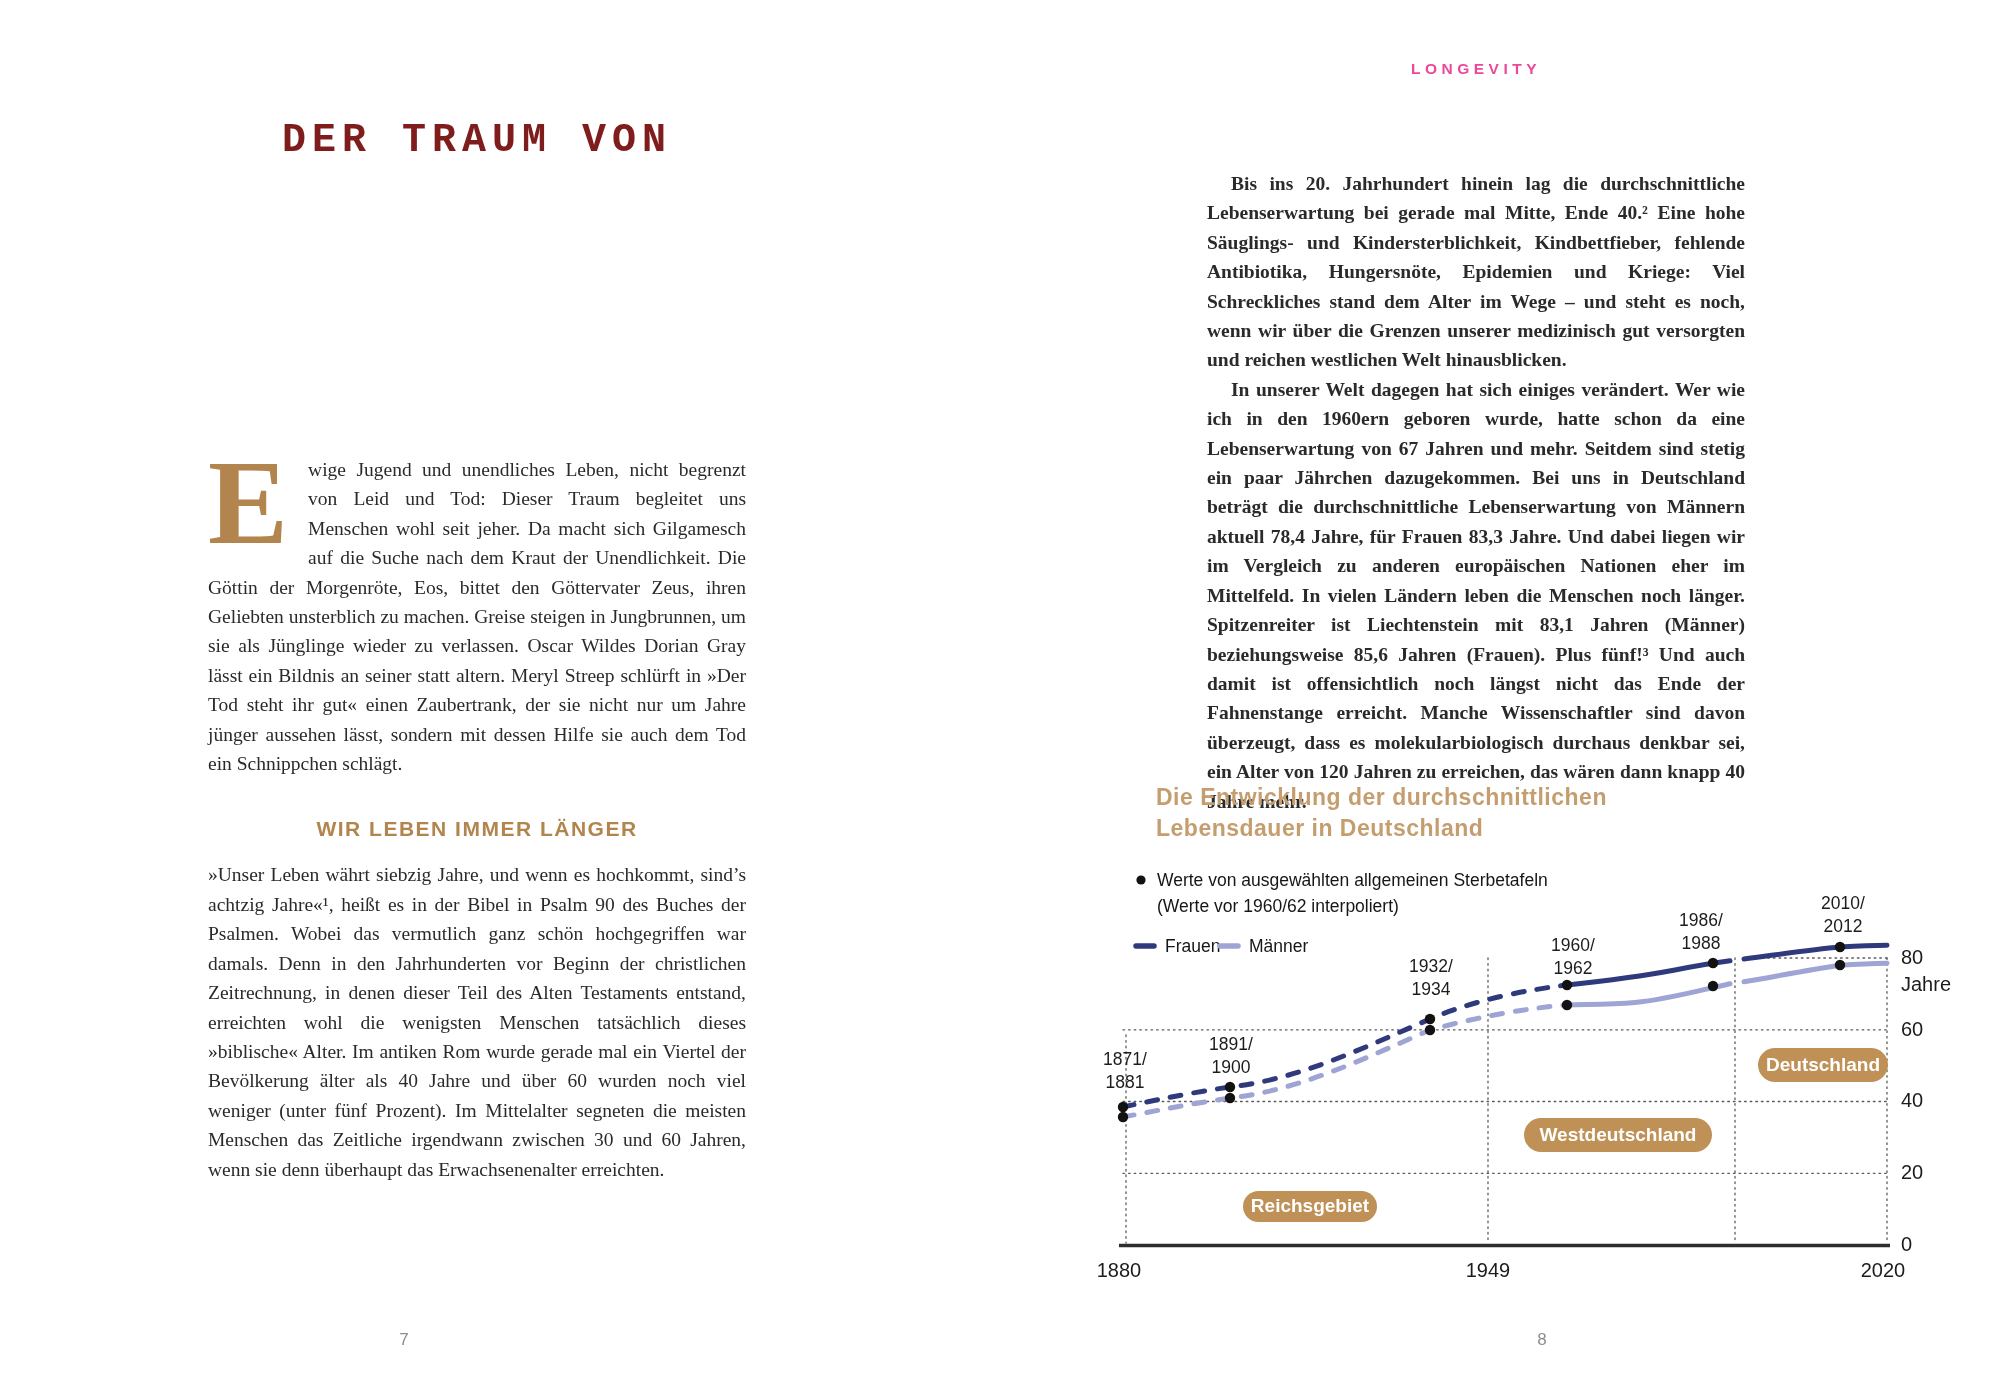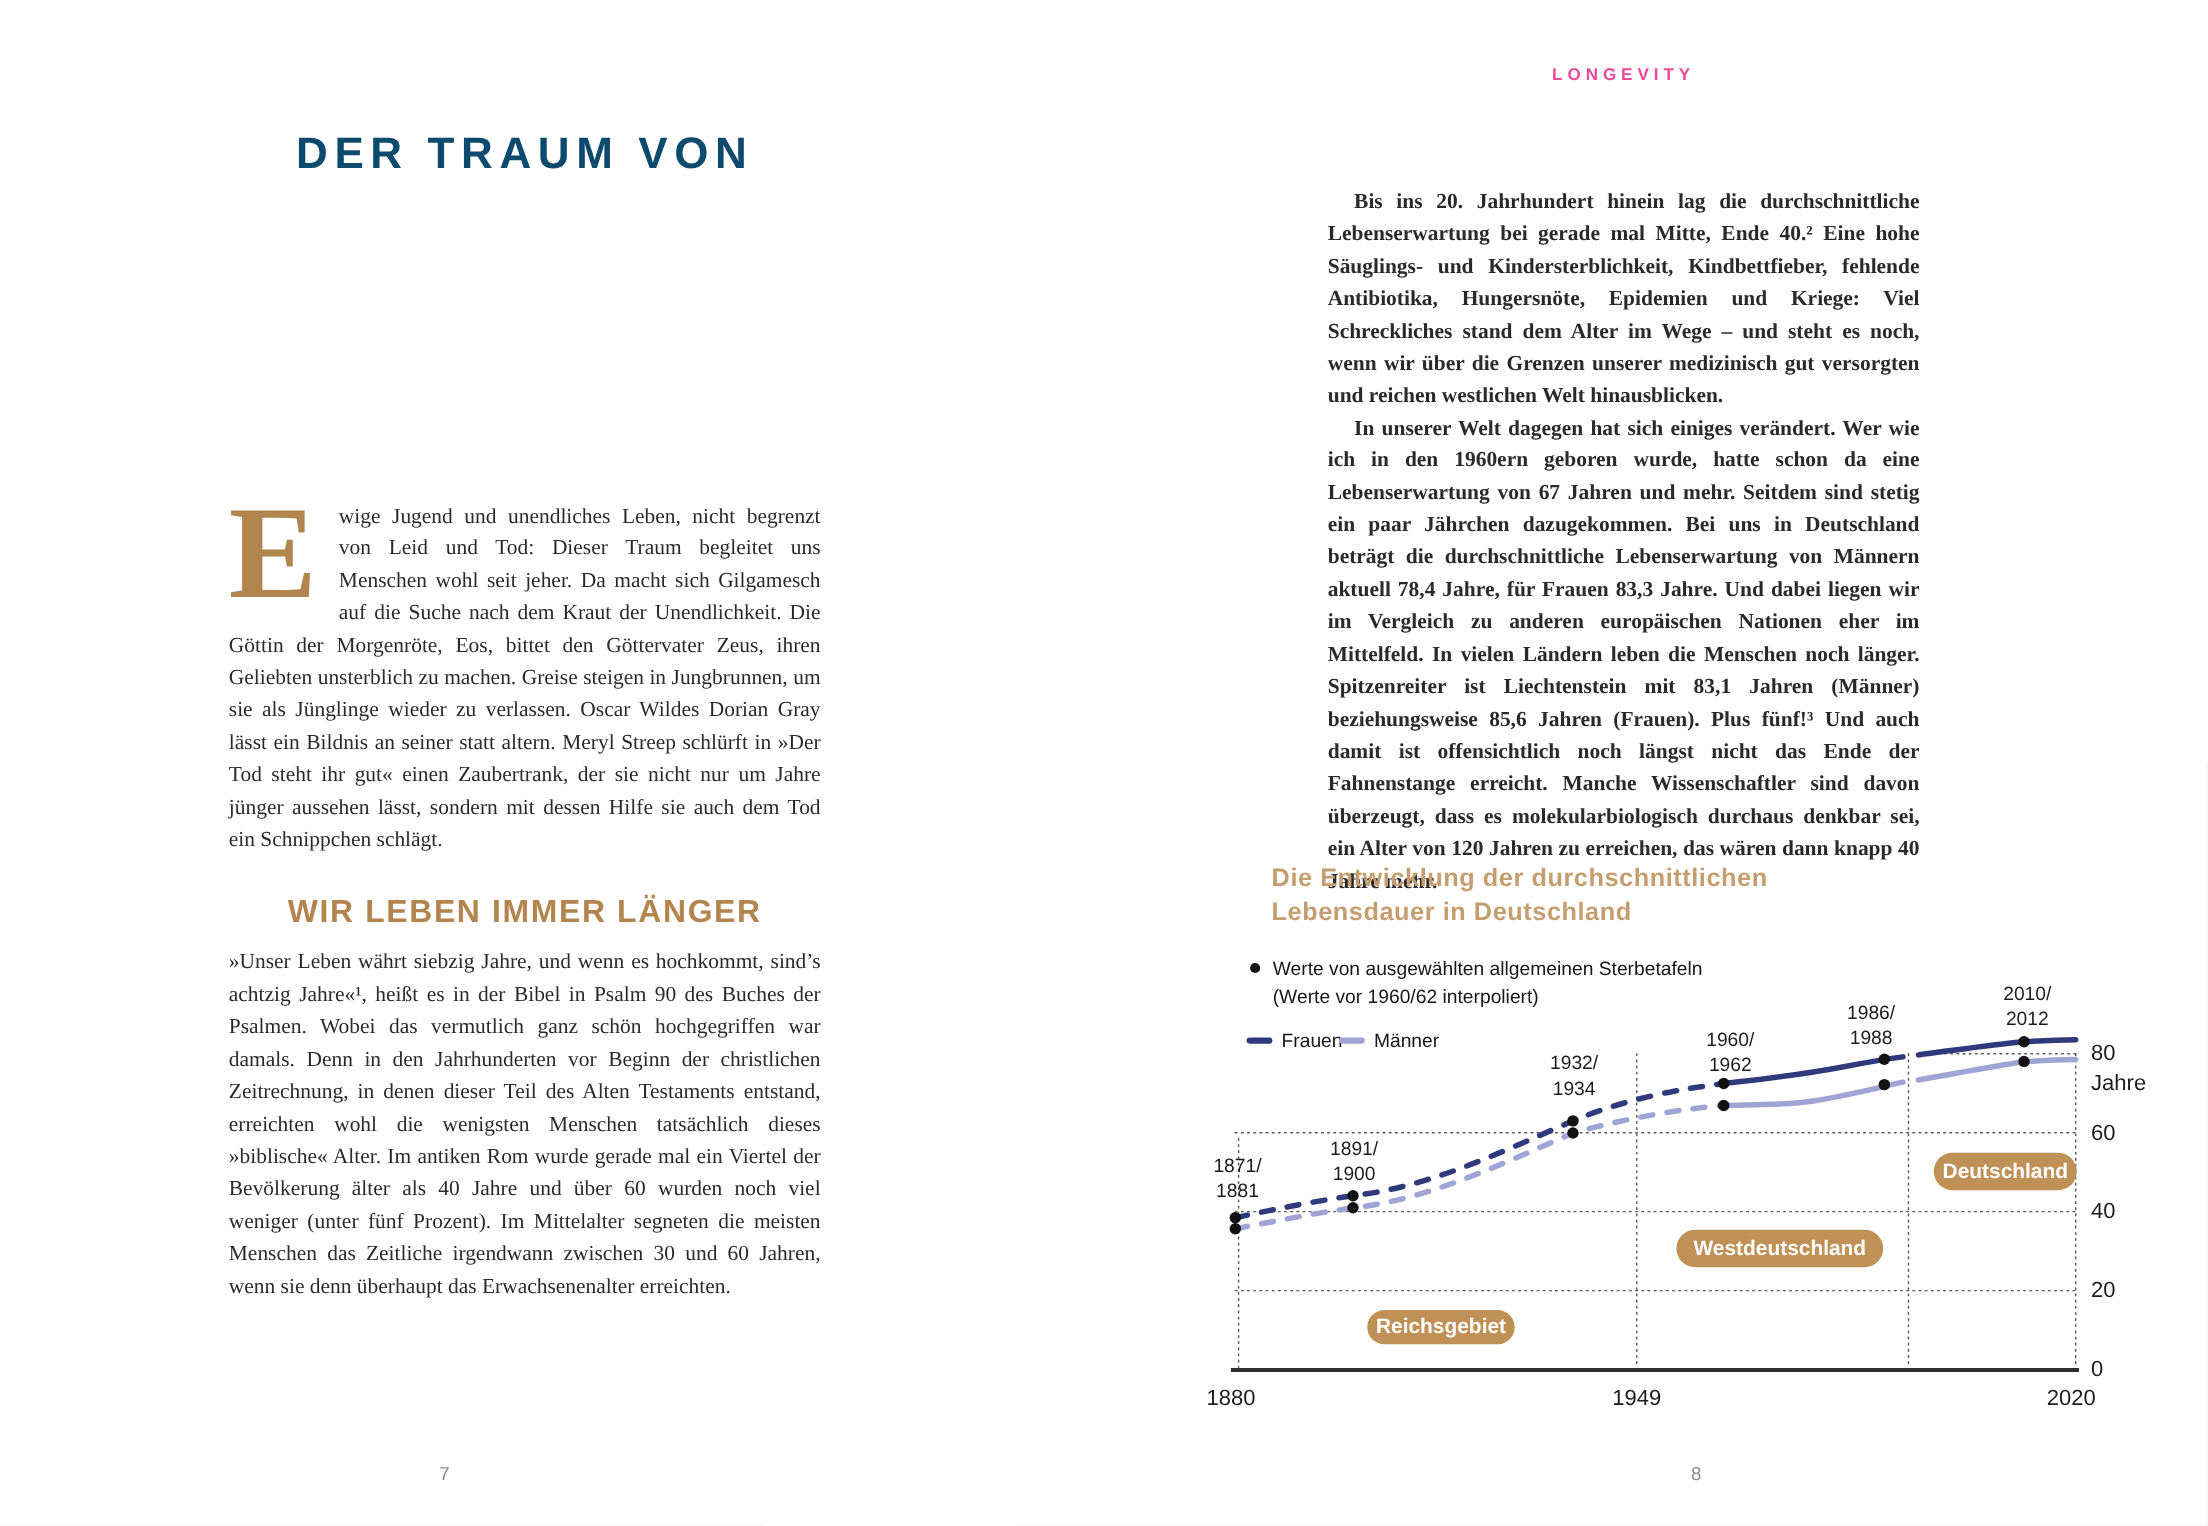--- a/index.html
+++ b/index.html
@@ -3,40 +3,40 @@
 <meta charset="utf-8">
 <style>
   html,body{margin:0;padding:0;background:#e8e8e8;}
   .spread{
     position:relative;width:2007px;height:1387px;background:#ffffff;
     font-family:"Liberation Serif",serif;color:#2a2a2a;overflow:hidden;
   }
   
   .chapter-title{
     position:absolute;left:208px;top:116px;width:538px;margin:0;
-    text-align:center;font-family:Liberation Sans, sans-serif;font-weight:700;
-    font-size:40px;line-height:49px;letter-spacing:6px;color:#0c4a6e;
+    text-align:center;font-family:Liberation Mono, monospace;font-weight:700;
+    font-size:40px;line-height:49px;letter-spacing:6px;color:#7f1d1d;
   }
   .chapter-title .line{display:block;}
   .body-col{
     position:absolute;width:538px;font-size:19.5px;line-height:29.4px;
     text-align:justify;hyphens:auto;-webkit-hyphens:auto;color:#2a2a2a;
   }
   .left-body{left:208px;top:455px;}
   .right-body{left:1207px;top:169px;}
   .body-col p{margin:0;}
   .body-col p.indent{text-indent:24px;font-weight:bold;}
   .dropcap{
     float:left;font-family:"Liberation Serif",serif;font-weight:600;
     font-size:120px;line-height:88px;color:#b2854e;margin:4px 20px 0 0;
   }
   .section-heading{
     margin:36px 0 16px 0;text-align:center;
     font-family:"Liberation Sans",sans-serif;font-weight:700;
-    font-size:29px;line-height:30px;letter-spacing:1.5px;color:#b2854e;
+    font-size:21px;line-height:30px;letter-spacing:1.5px;color:#b2854e;
   }
   .page-number{
     position:absolute;top:1330px;font-family:"Liberation Sans",sans-serif;
     font-size:17px;color:#8d8d8d;
   }
   .page-number.left{left:394px;width:20px;text-align:center;}
   .page-number.right{left:1532px;width:20px;text-align:center;}
   
   .running-head{
     position:absolute;left:1207px;top:60px;width:538px;text-align:center;

